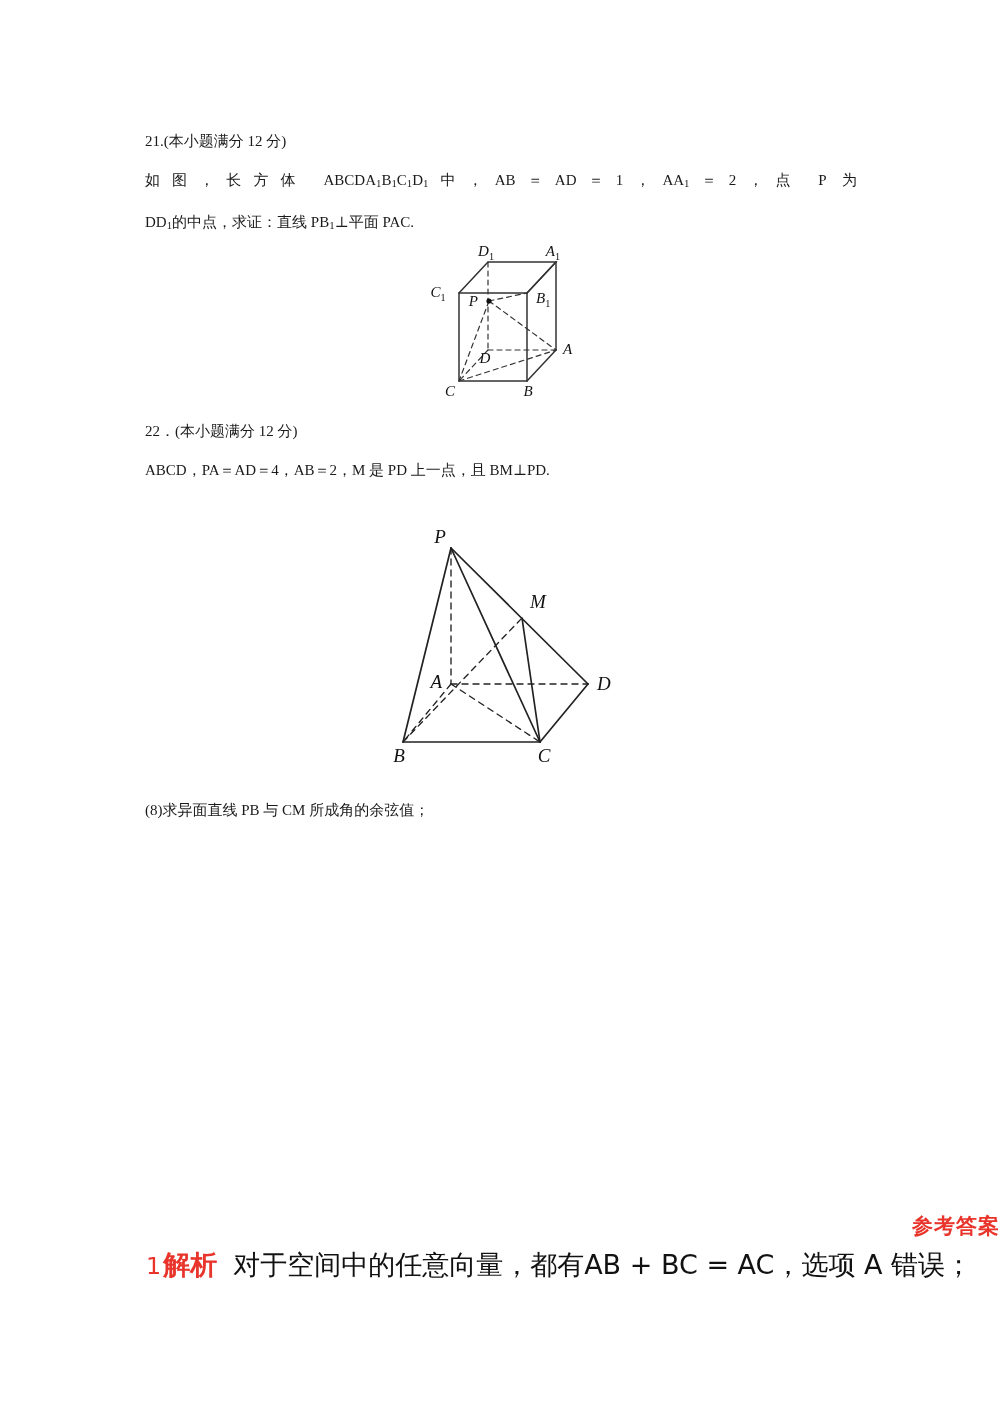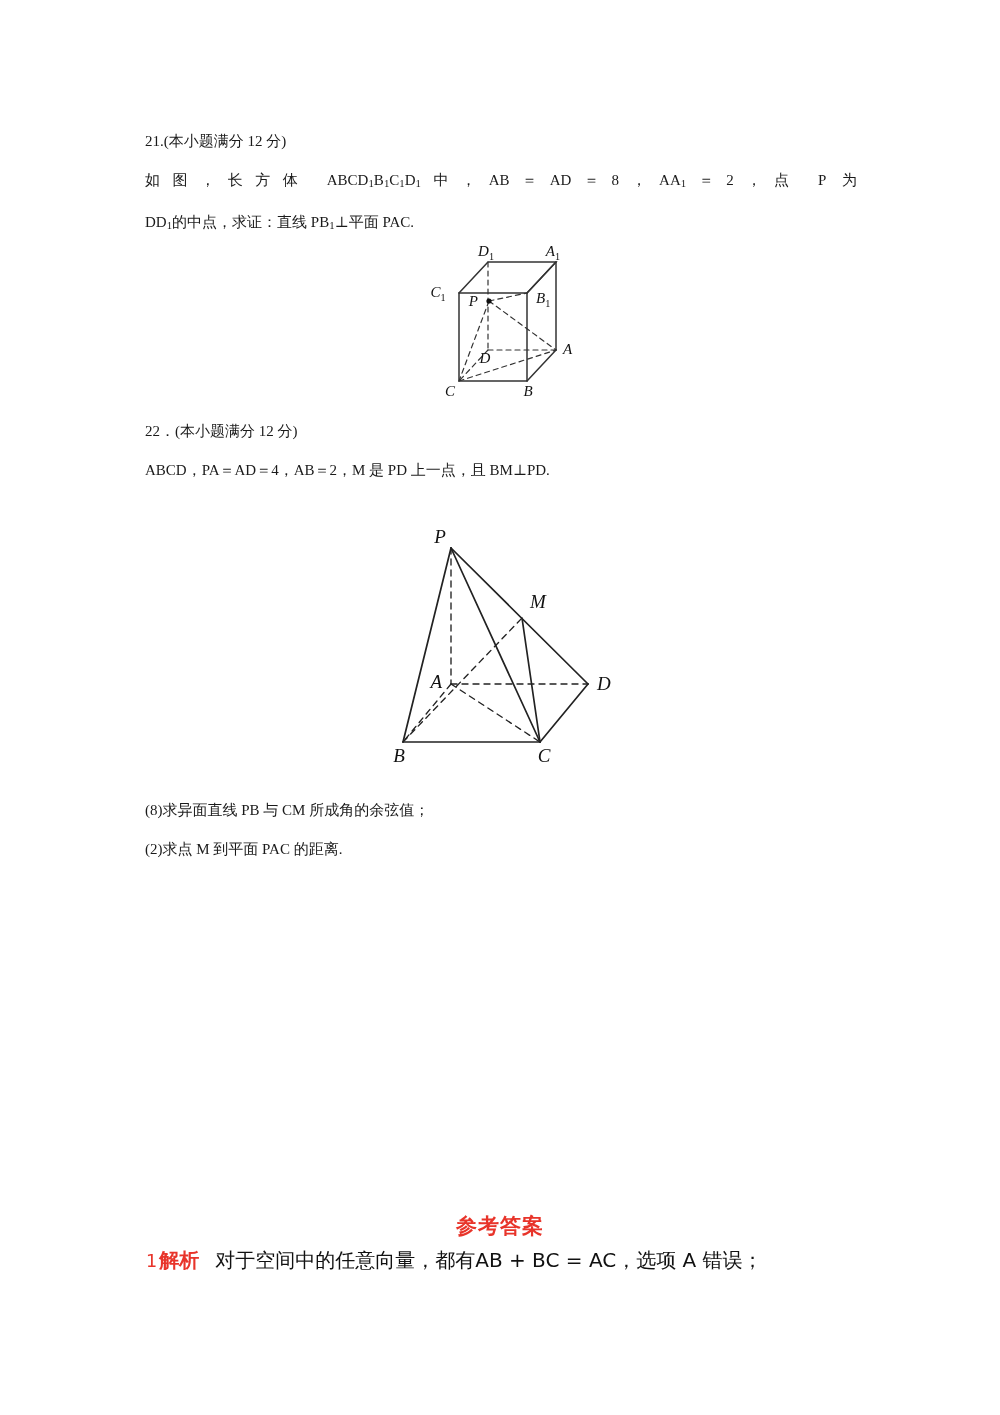--- a/index.html
+++ b/index.html
@@ -80,42 +80,42 @@
     font-family: "DejaVu Sans", "Liberation Sans", sans-serif;
     font-weight: bold;
     font-size: 21px;
     letter-spacing: 1px;
   }
   .ans-line {
     position: absolute;
     left: 146px;
     white-space: nowrap;
     font-family: "DejaVu Sans", "Liberation Sans", sans-serif;
-    font-size: 20px;
+    font-size: 27px;
     color: #111111;
   }
   .ans-tag {
     color: #e8342a;
     font-weight: bold;
     margin-right: 16px;
   }
   .ans-tag .num {
     font-weight: normal;
     font-size: 0.88em;
     margin-right: 2px;
   }
 </style>
 </head>
 <body>
 
 <div class="page">
 
   <div class="qblock" style="top:122px;">
     <div class="qline">21.(本小题满分 12 分)</div>
-    <div class="qline just"><span>如图，长方体 ABCD</span><span class="sub">1</span><span>B</span><span class="sub">1</span><span>C</span><span class="sub">1</span><span>D</span><span class="sub">1</span><span>中，AB＝AD＝8，AA</span><span class="sub">1</span><span>＝2，点 P 为</span></div>
+    <div class="qline just"><span>如图，长方体 ABCDA</span><span class="sub">1</span><span>B</span><span class="sub">1</span><span>C</span><span class="sub">1</span><span>D</span><span class="sub">1</span><span>中，AB＝AD＝1，AA</span><span class="sub">1</span><span>＝2，点 P 为</span></div>
     <div class="qline"><span>DD</span><span class="sub">1</span><span>的中点，求证：直线 PB</span><span class="sub">1</span><span>⊥平面 PAC.</span></div>
   </div>
 
   <div class="figure" style="left:0;top:0;width:1000px;height:1415px;pointer-events:none;">
     <svg width="1000" height="1415" viewBox="0 0 1000 1415">
       <g stroke="#333333" fill="none" stroke-width="1.5" stroke-linecap="round">
 
         <path d="M459,293 L527,293 L527,381 L459,381 Z"></path>
 
         <path d="M459,293 L488,262 L556,262 L527,293"></path>
@@ -179,22 +179,21 @@
       <text class="lbl2" x="530" y="608" text-anchor="start">M</text>
       <text class="lbl2" x="442" y="688" text-anchor="end">A</text>
       <text class="lbl2" x="597" y="690" text-anchor="start">D</text>
       <text class="lbl2" x="399" y="762" text-anchor="middle">B</text>
       <text class="lbl2" x="544" y="762" text-anchor="middle">C</text>
     </svg>
   </div>
 
   <div class="qblock" style="top:791px;">
     <div class="qline">(8)求异面直线 PB 与 CM 所成角的余弦值；</div>
-    <div class="qline">(2)求点 M 到平面 PAC 的距离.</div>
   </div>
 
-  <div class="ans-title" style="top:1212px;">参考答案</div>
+  <div class="ans-title" style="top:1212px;text-align:right;">参考答案</div>
 
   <div class="ans-line" style="top:1247px;">
     <span class="ans-tag"><span class="num">1</span><span>解析</span></span><span>对于空间中的任意向量，都有AB + BC = AC，选项 A 错误；</span>
   </div>
 
 </div>
 
 </body></html>

